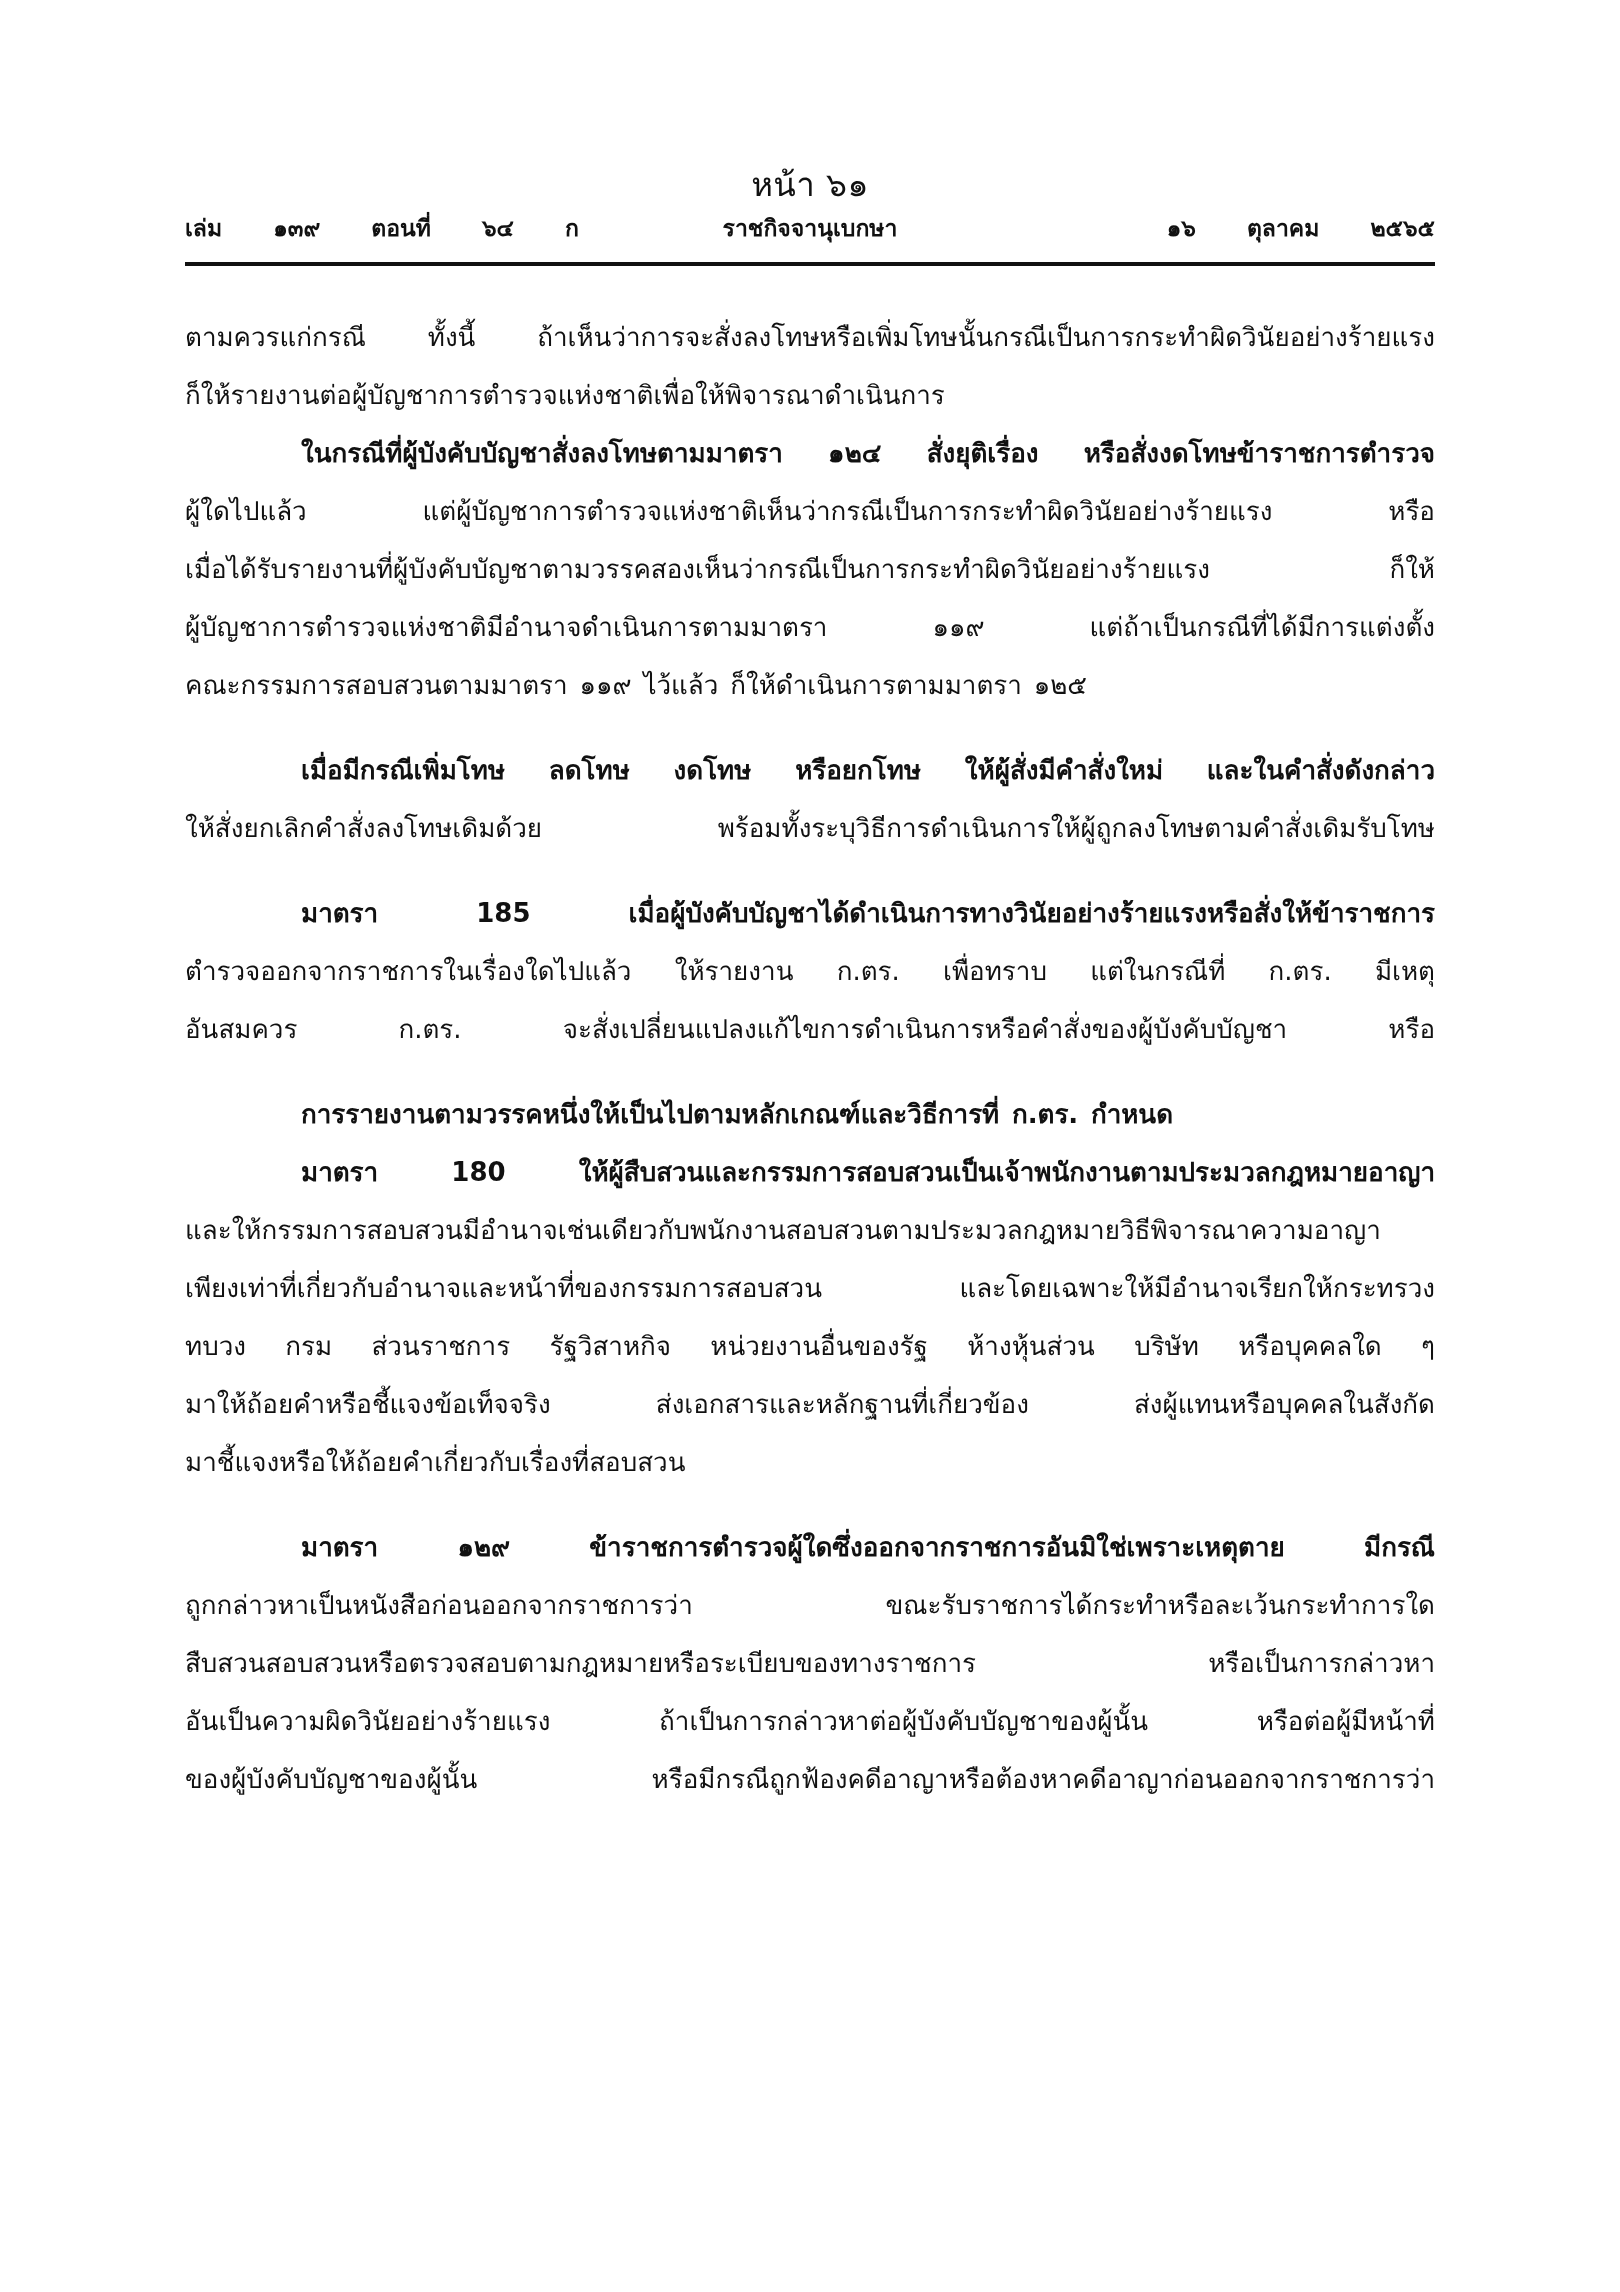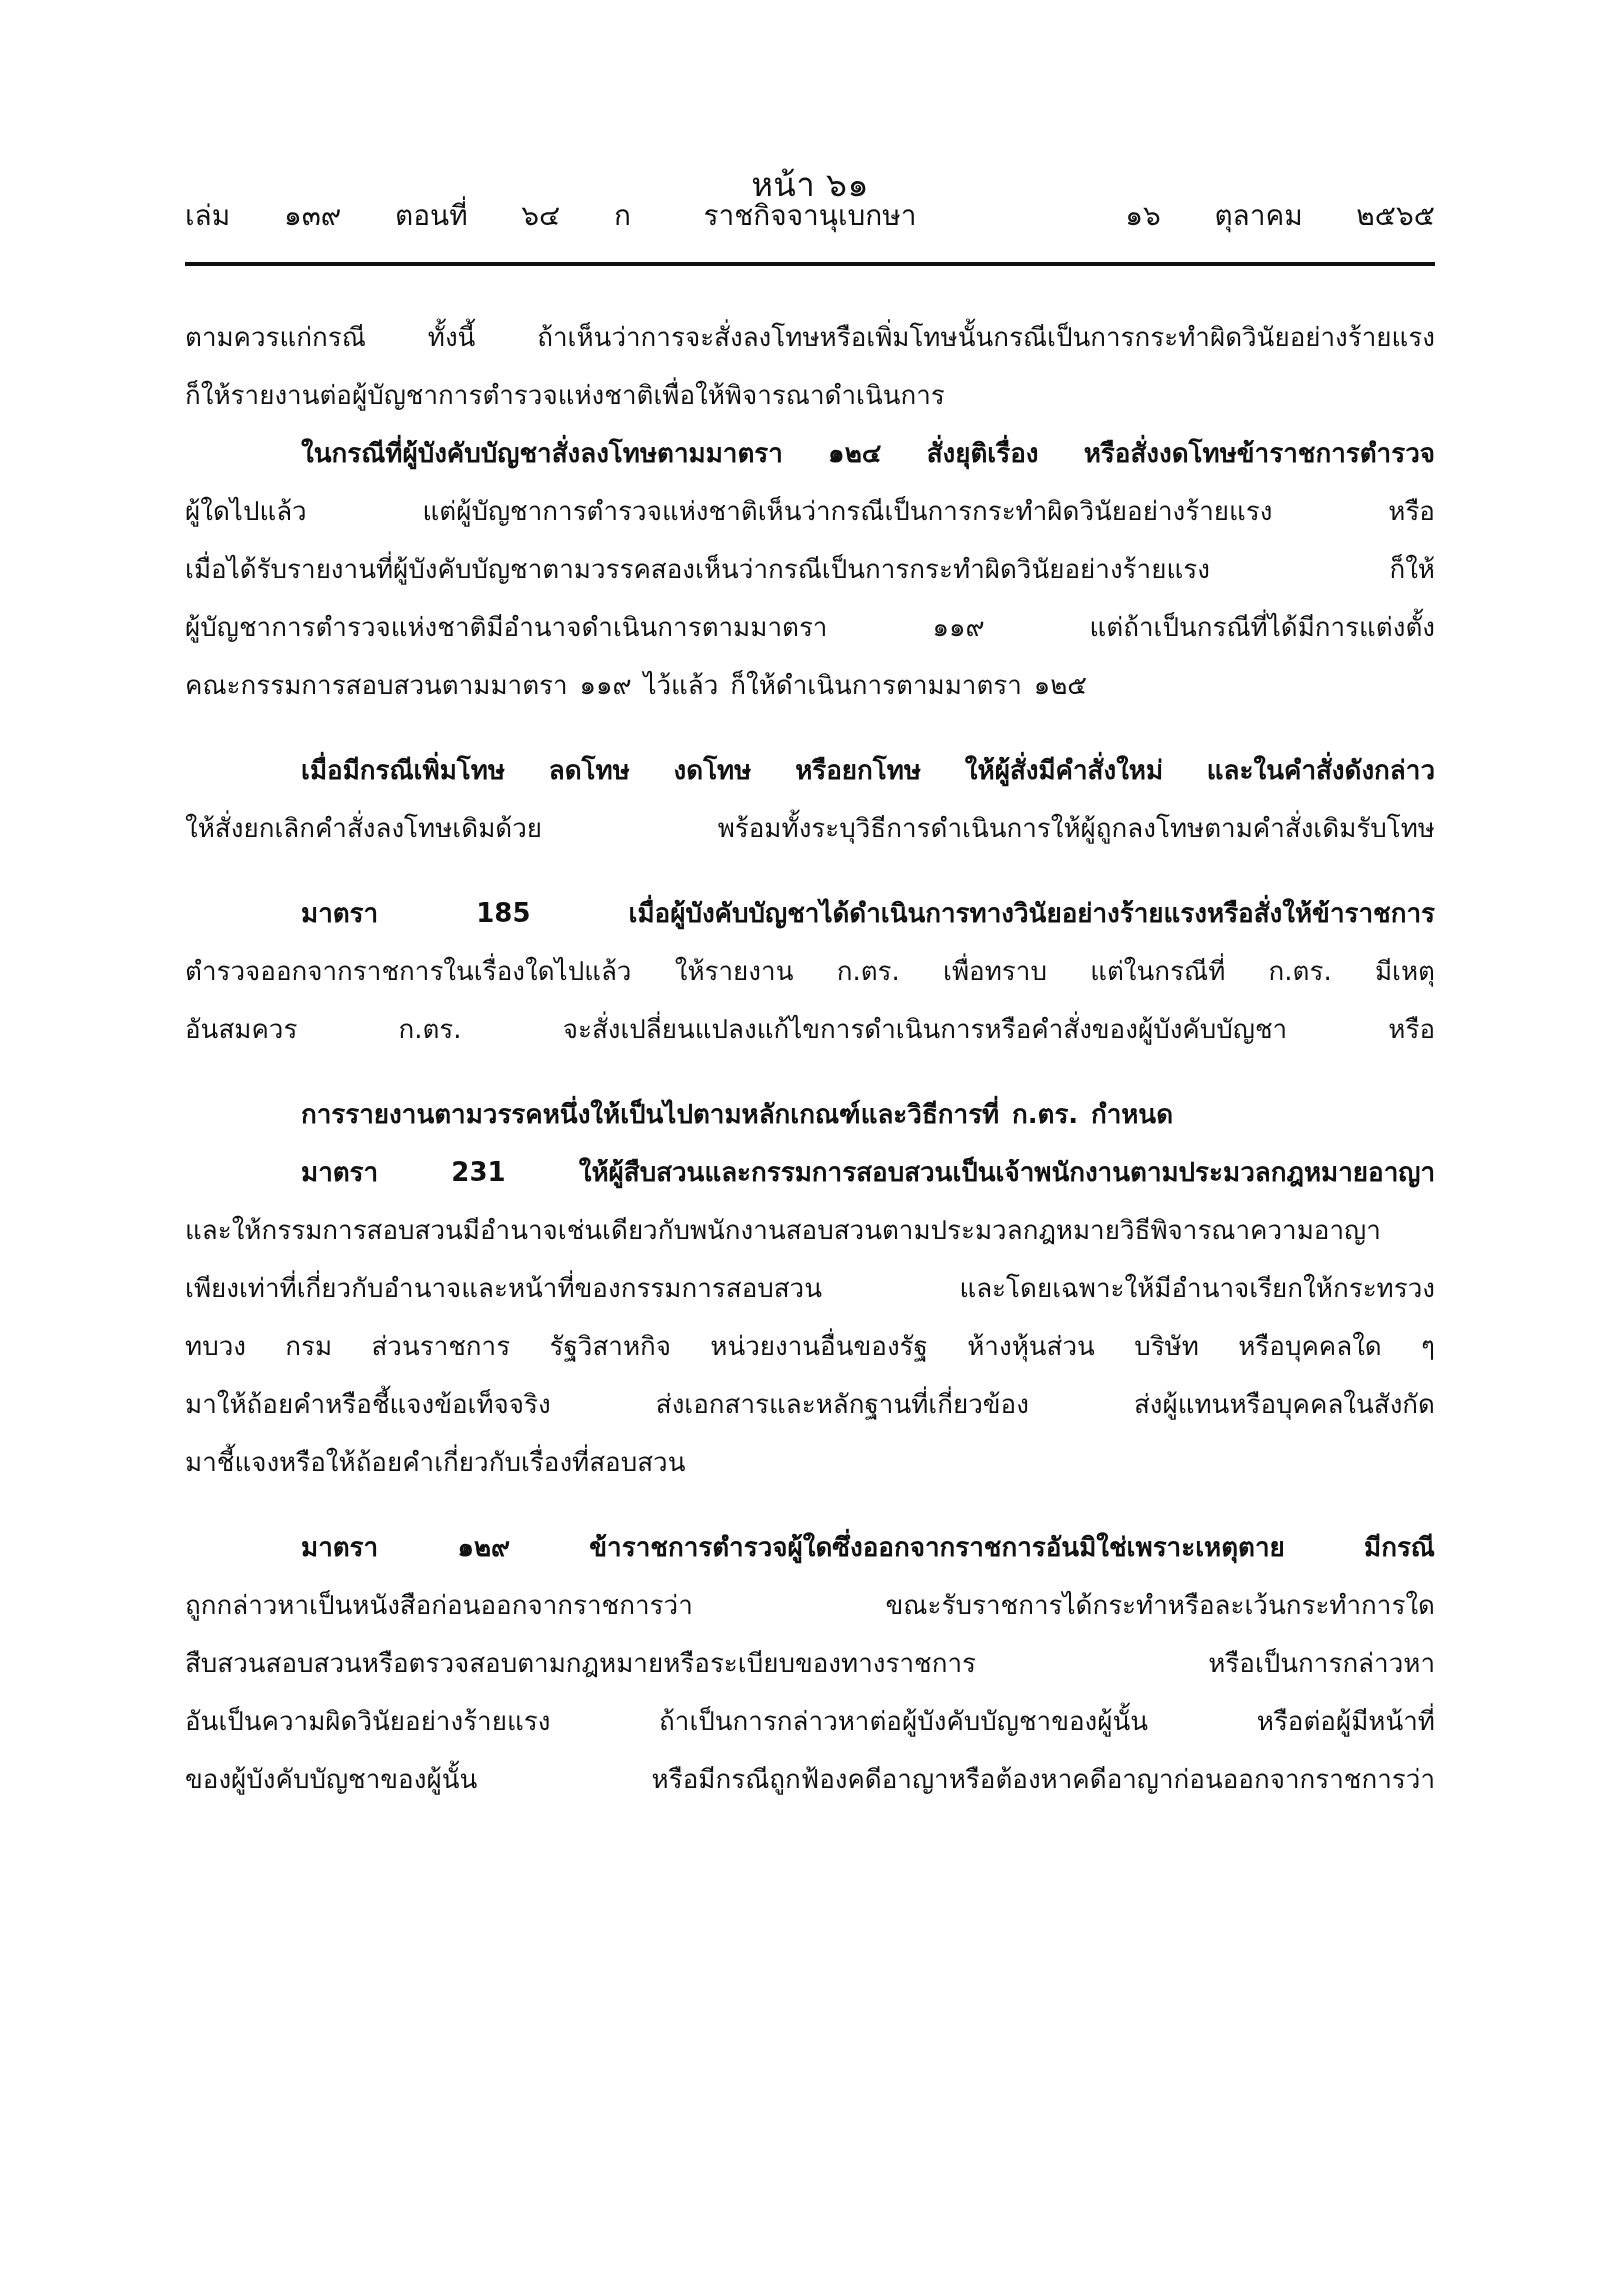--- a/index.html
+++ b/index.html
@@ -26,26 +26,27 @@
       top: 167px;
       left: 0;
       width: 100%;
       text-align: center;
       font-size: 33px;
       line-height: 36px;
       letter-spacing: 0.4px;
     }
     .header-row {
       position: absolute;
-      top: 198px;
+      top: 210px;
       left: 0;
       width: 100%;
       height: 39px;
-      font-size: 28px;
+      font-size: 23px;
       line-height: 36px;
+      font-weight: bold;
     }
     .header-left {
       position: absolute;
       left: 0;
       top: 0;
       white-space: pre;
       word-spacing: 9px;
     }
     .header-center {
       position: absolute;
@@ -139,21 +140,21 @@
       <span class="line">ตำรวจออกจากราชการในเรื่องใดไปแล้ว  ให้รายงาน  ก.ตร.  เพื่อทราบ  แต่ในกรณีที่  ก.ตร.  มีเหตุ</span>
       <span class="line">อันสมควร  ก.ตร.  จะสั่งเปลี่ยนแปลงแก้ไขการดำเนินการหรือคำสั่งของผู้บังคับบัญชา  หรือ</span>
     </div>
     <span class="para-gap"></span>
 
     <div>
       <span class="line indent last">การรายงานตามวรรคหนึ่งให้เป็นไปตามหลักเกณฑ์และวิธีการที่  ก.ตร.  กำหนด</span>
     </div>
 
     <div>
-      <span class="line indent">มาตรา  231  ให้ผู้สืบสวนและกรรมการสอบสวนเป็นเจ้าพนักงานตามประมวลกฎหมายอาญา</span>
+      <span class="line indent">มาตรา  180  ให้ผู้สืบสวนและกรรมการสอบสวนเป็นเจ้าพนักงานตามประมวลกฎหมายอาญา</span>
       <span class="line">และให้กรรมการสอบสวนมีอำนาจเช่นเดียวกับพนักงานสอบสวนตามประมวลกฎหมายวิธีพิจารณาความอาญา</span>
       <span class="line">เพียงเท่าที่เกี่ยวกับอำนาจและหน้าที่ของกรรมการสอบสวน  และโดยเฉพาะให้มีอำนาจเรียกให้กระทรวง</span>
       <span class="line">ทบวง  กรม  ส่วนราชการ  รัฐวิสาหกิจ  หน่วยงานอื่นของรัฐ  ห้างหุ้นส่วน  บริษัท  หรือบุคคลใด ๆ</span>
       <span class="line">มาให้ถ้อยคำหรือชี้แจงข้อเท็จจริง  ส่งเอกสารและหลักฐานที่เกี่ยวข้อง  ส่งผู้แทนหรือบุคคลในสังกัด</span>
       <span class="line last">มาชี้แจงหรือให้ถ้อยคำเกี่ยวกับเรื่องที่สอบสวน</span>
     </div>
     <span class="para-gap"></span>
 
     <div>
       <span class="line indent">มาตรา  ๑๒๙  ข้าราชการตำรวจผู้ใดซึ่งออกจากราชการอันมิใช่เพราะเหตุตาย  มีกรณี</span>

